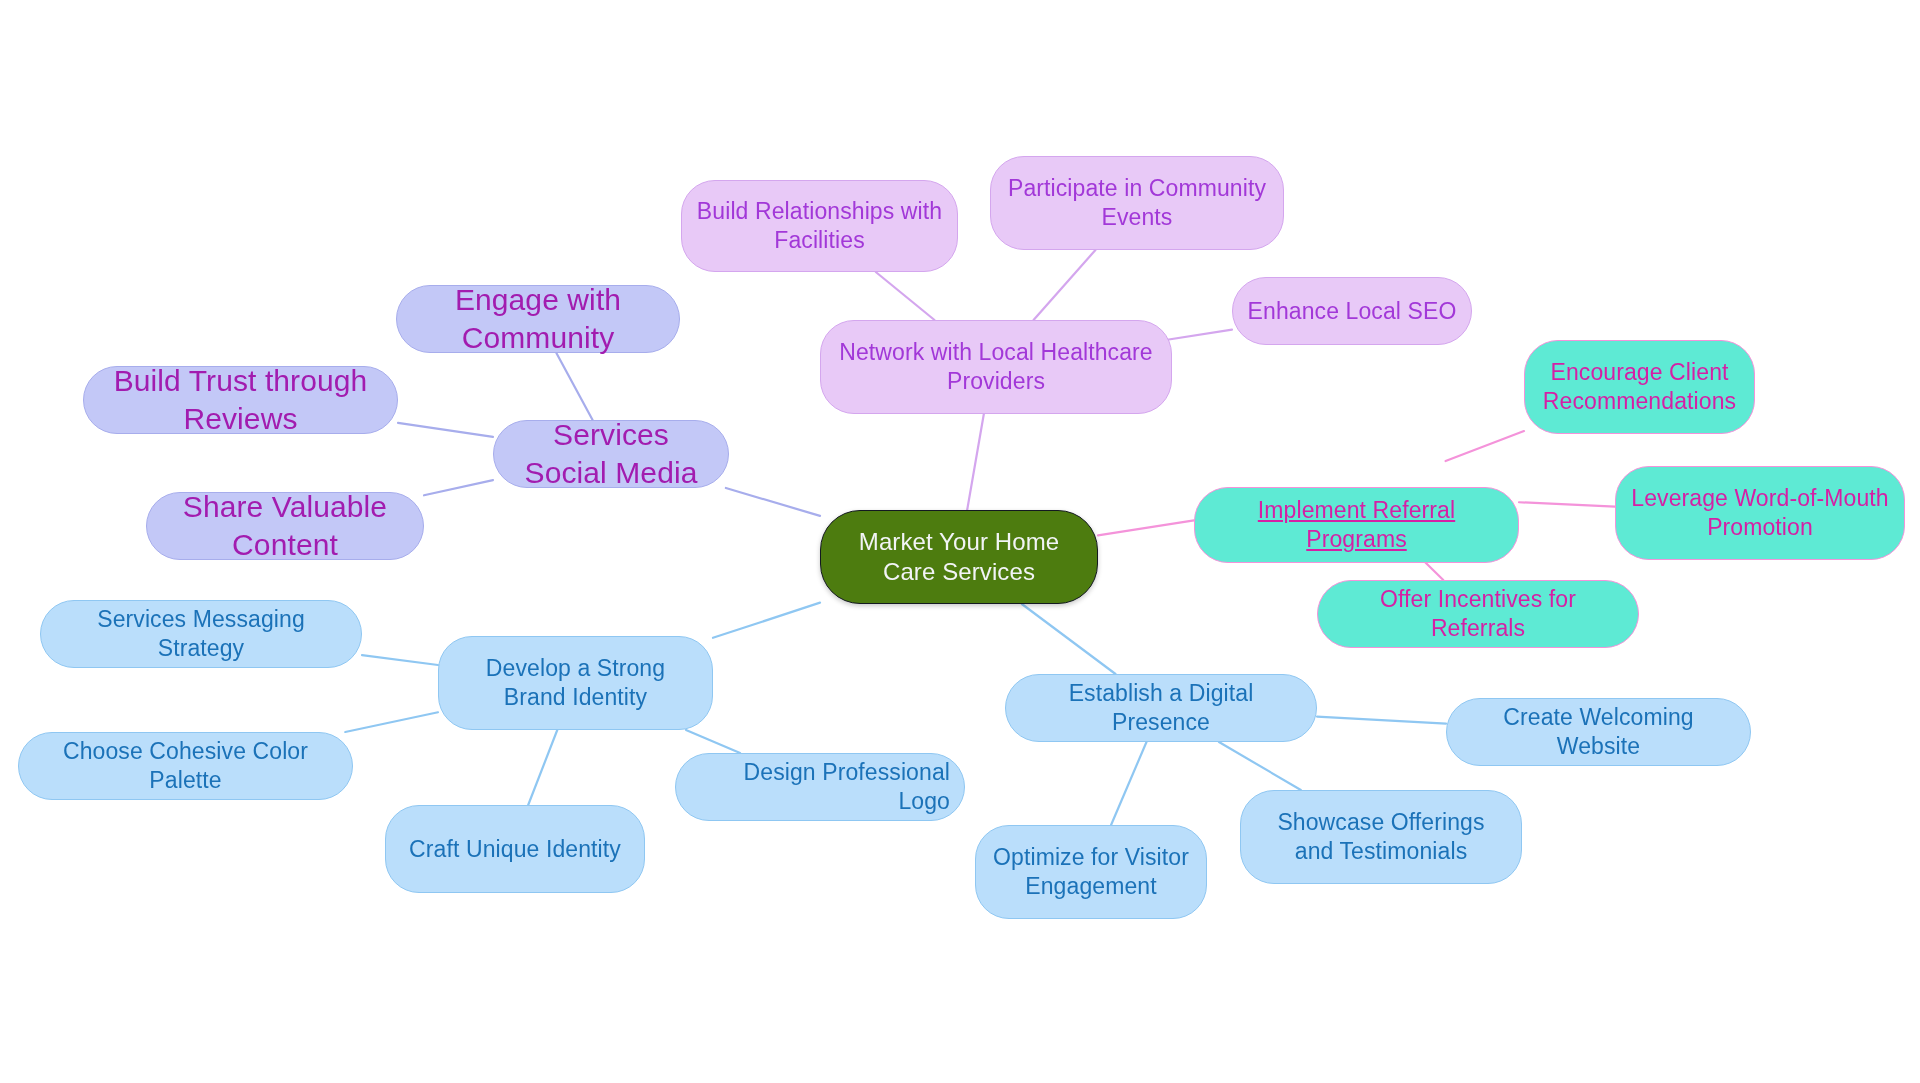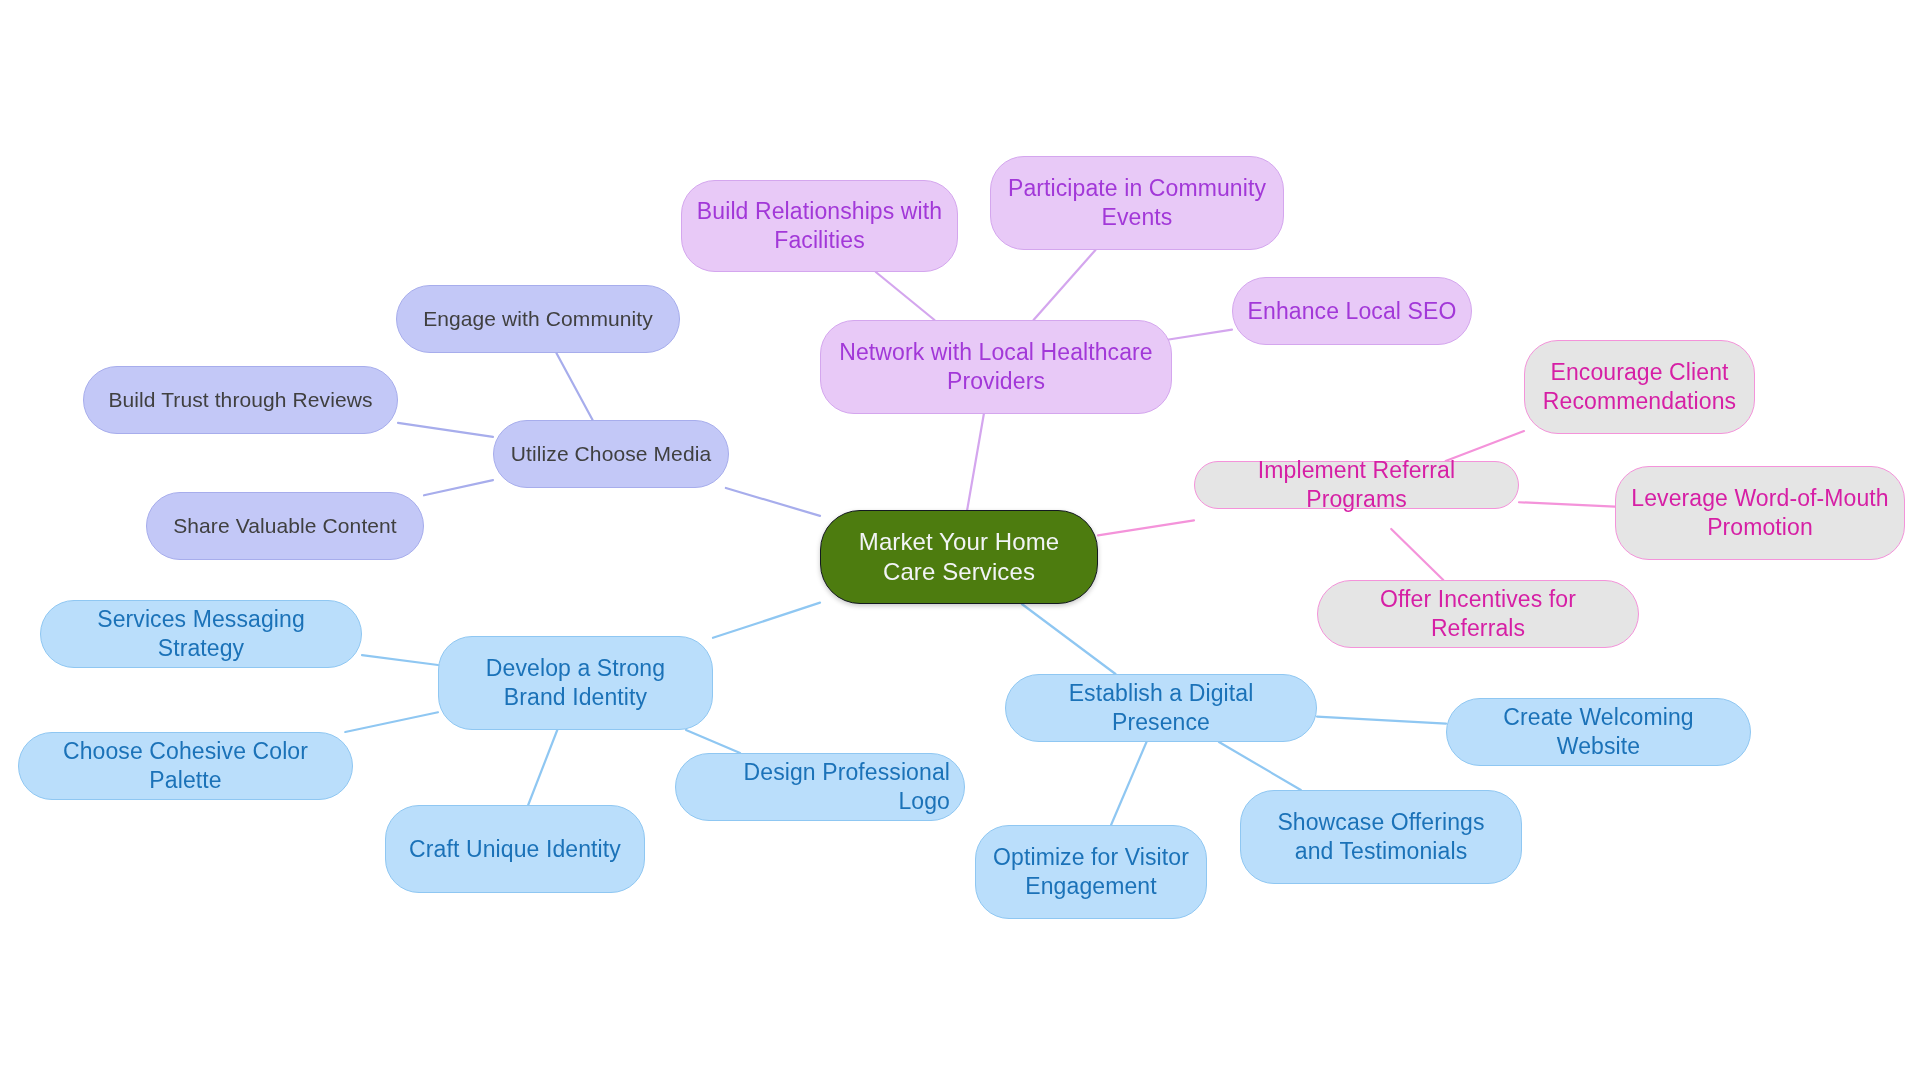--- a/index.html
+++ b/index.html
@@ -51,31 +51,31 @@
   }
   .node-blue {
     background: #badefb;
     border-color: #8fc7f2;
     color: #1b72b8;
     font-size: 23px;
   }
   .node-periwinkle {
     background: #c3c8f7;
     border-color: #a7adec;
-    color: #404040;
-    font-size: 21px;
+    color: #a21caf;
+    font-size: 30px;
   }
   .node-purple {
     background: #e8c9f7;
     border-color: #d4a6ee;
     color: #a238d8;
     font-size: 23px;
   }
   .node-pink {
-    background: #e5e5e5;
+    background: #5eead4;
     border-color: #f493da;
     color: #d61fa5;
     font-size: 23px;
   }
 </style>
 </head>
 <body>
 
 <div id="mindmap-canvas">
   <svg id="edge-layer" viewBox="0 0 1920 1083" width="1920" height="1083">
@@ -99,21 +99,21 @@
       <line x1="685.9951923076923" y1="730" x2="740.0673076923077" y2="753" stroke="#8fc7f2" stroke-width="2.2" stroke-linecap="round"></line>
       <line x1="1317" y1="716.5577142857143" x2="1446" y2="723.6342857142857" stroke="#8fc7f2" stroke-width="2.2" stroke-linecap="round"></line>
       <line x1="1218.984496124031" y1="742" x2="1300.84496124031" y2="790" stroke="#8fc7f2" stroke-width="2.2" stroke-linecap="round"></line>
       <line x1="1146.4878048780488" y1="742" x2="1111.060975609756" y2="825" stroke="#8fc7f2" stroke-width="2.2" stroke-linecap="round"></line>
     </svg>
   <div id="node-layer">
       <div class="node node-root" style="left: 820px; top: 510px; width: 278px; height: 94px;">
         <span>Market Your Home Care Services</span>
       </div>
       <div class="node node-periwinkle" style="left: 493px; top: 420px; width: 236px; height: 68px;">
-        <span>Utilize Choose Media</span>
+        <span>Services Social Media</span>
       </div>
       <div class="node node-periwinkle" style="left: 396px; top: 285px; width: 284px; height: 68px;">
         <span>Engage with Community</span>
       </div>
       <div class="node node-periwinkle" style="left: 83px; top: 366px; width: 315px; height: 68px;">
         <span>Build Trust through Reviews</span>
       </div>
       <div class="node node-periwinkle" style="left: 146px; top: 492px; width: 278px; height: 68px;">
         <span>Share Valuable Content</span>
       </div>
@@ -122,21 +122,21 @@
       </div>
       <div class="node node-purple" style="left: 681px; top: 180px; width: 277px; height: 92px;">
         <span>Build Relationships with Facilities</span>
       </div>
       <div class="node node-purple" style="left: 990px; top: 156px; width: 294px; height: 94px;">
         <span>Participate in Community Events</span>
       </div>
       <div class="node node-purple" style="left: 1232px; top: 277px; width: 240px; height: 68px;">
         <span>Enhance Local SEO</span>
       </div>
-      <div class="node node-pink" style="left: 1194px; top: 461px; width: 325px; height: 48px;">
+      <div class="node node-pink" style="left: 1194px; top: 487px; width: 325px; height: 76px; text-decoration: underline;">
         <span>Implement Referral Programs</span>
       </div>
       <div class="node node-pink" style="left: 1524px; top: 340px; width: 231px; height: 94px;">
         <span>Encourage Client Recommendations</span>
       </div>
       <div class="node node-pink" style="left: 1615px; top: 466px; width: 290px; height: 94px;">
         <span>Leverage Word-of-Mouth Promotion</span>
       </div>
       <div class="node node-pink" style="left: 1317px; top: 580px; width: 322px; height: 68px;">
         <span>Offer Incentives for Referrals</span>

